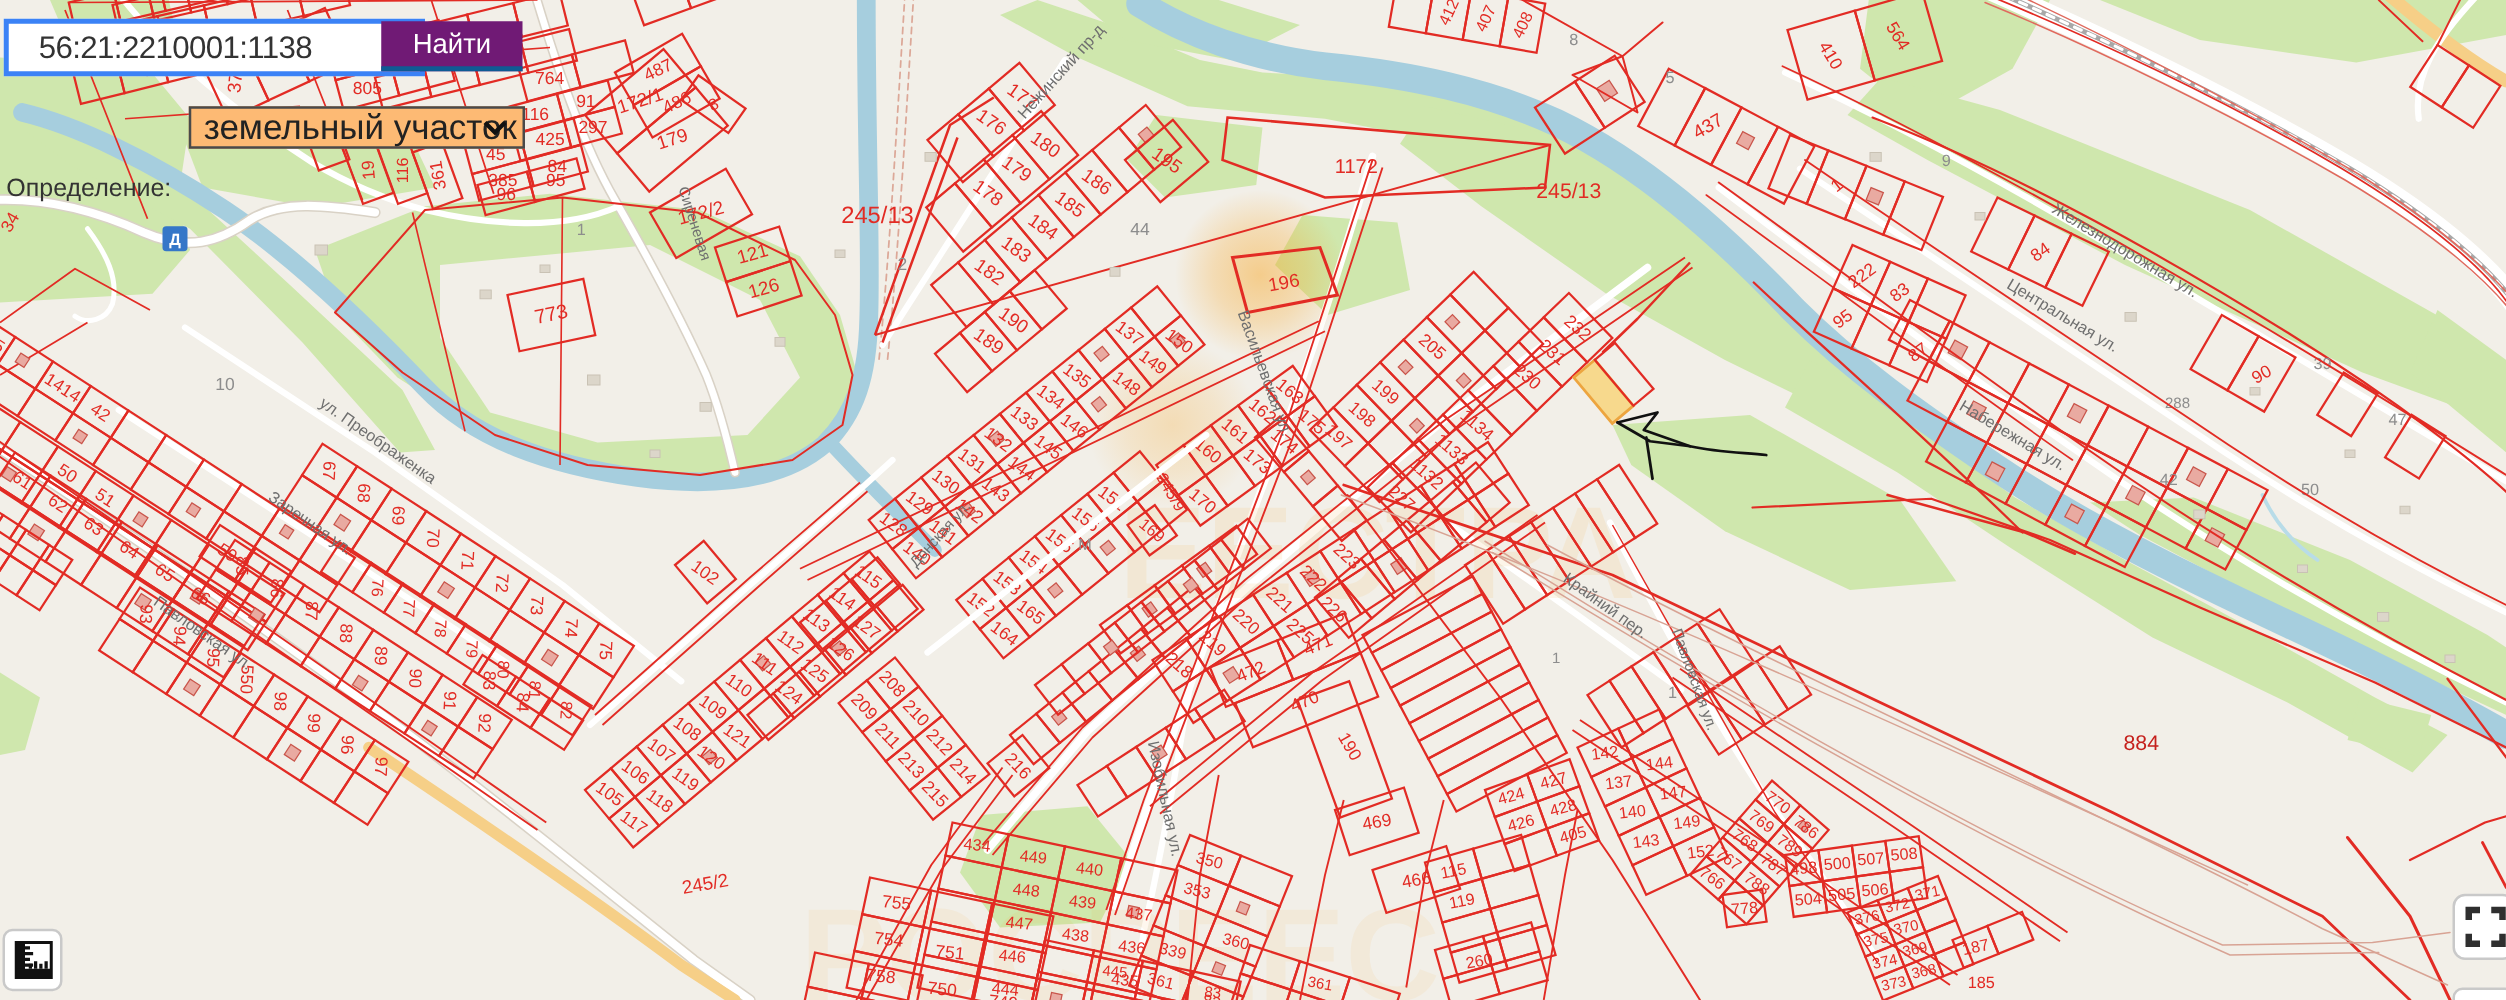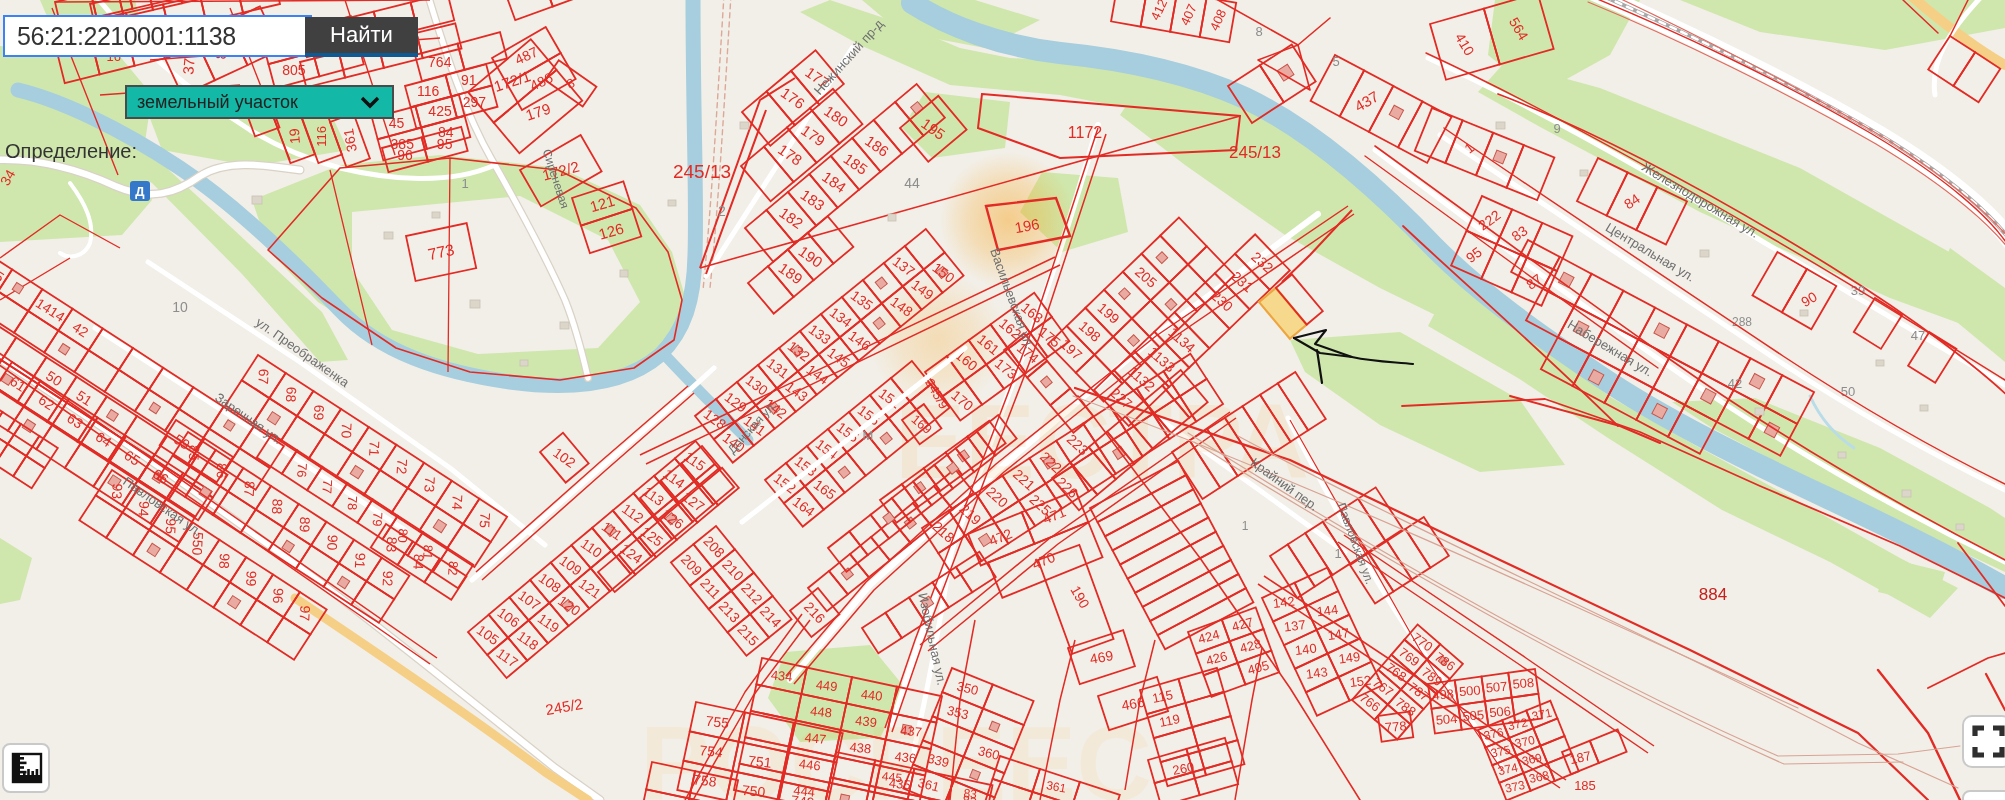--- a/index.html
+++ b/index.html
@@ -1,26 +1,26 @@
 <!DOCTYPE html>
 <html><head>
 <meta charset="utf-8">
 <style>
 html,body{margin:0;padding:0;}
 body{width:2005px;height:800px;overflow:hidden;font-family:"Liberation Sans", sans-serif;}
 #map{position:relative;width:2005px;height:800px;background:#f2efe8;overflow:hidden;}
 #map svg.base{position:absolute;left:0;top:0;}
 .ctl{position:absolute;font-family:"Liberation Sans", sans-serif;}
-#cadnum{left:3px;top:15px;width:281px;height:38px;border:2px solid #3b82f6;background:#fff;
-  font-size:25px;color:#333;padding:0 12px;line-height:38px;letter-spacing:-0.5px;}
-#findbtn{left:305px;top:17px;width:113px;height:36px;background:#404040;color:#fff;
+#cadnum{left:3px;top:15px;width:281px;height:38px;border:4px solid #3b82f6;background:#fff;
+  font-size:25px;color:#333;padding:0 24px;line-height:38px;letter-spacing:-0.5px;}
+#findbtn{left:305px;top:17px;width:113px;height:36px;background:#701a75;color:#fff;
   border-bottom:4px solid #0e5a94;font-size:22px;text-align:center;line-height:36px;}
 #deflabel{left:5px;top:92px;font-size:20px;color:#333;margin-top:48px;}
-#defsel{left:125px;top:85px;width:255px;height:30px;background:#14b8a6;border:2px solid #4a4a4a;
-  font-size:18px;color:#222;line-height:30px;padding-left:10px;}
+#defsel{left:151px;top:85px;width:255px;height:30px;background:#fdba74;border:2px solid #4a4a4a;
+  font-size:28px;color:#222;line-height:30px;padding-left:10px;}
 .mapbtn{position:absolute;background:#fff;border:2px solid #c9c9c9;border-radius:8px;box-sizing:border-box;}
 </style>
 </head>
 <body>
 <div id="map">
 <svg class="base" width="2005" height="800" viewBox="0 0 2005 800" font-family="Liberation Sans, sans-serif">
 
 <rect x="0" y="0" width="2005" height="800" fill="#f2efe8"></rect>
 
 <path d="M40.0,0.0 L135.0,0.0 L140.0,22.0 L52.0,28.0 Z" fill="#cfe7ad"></path>

